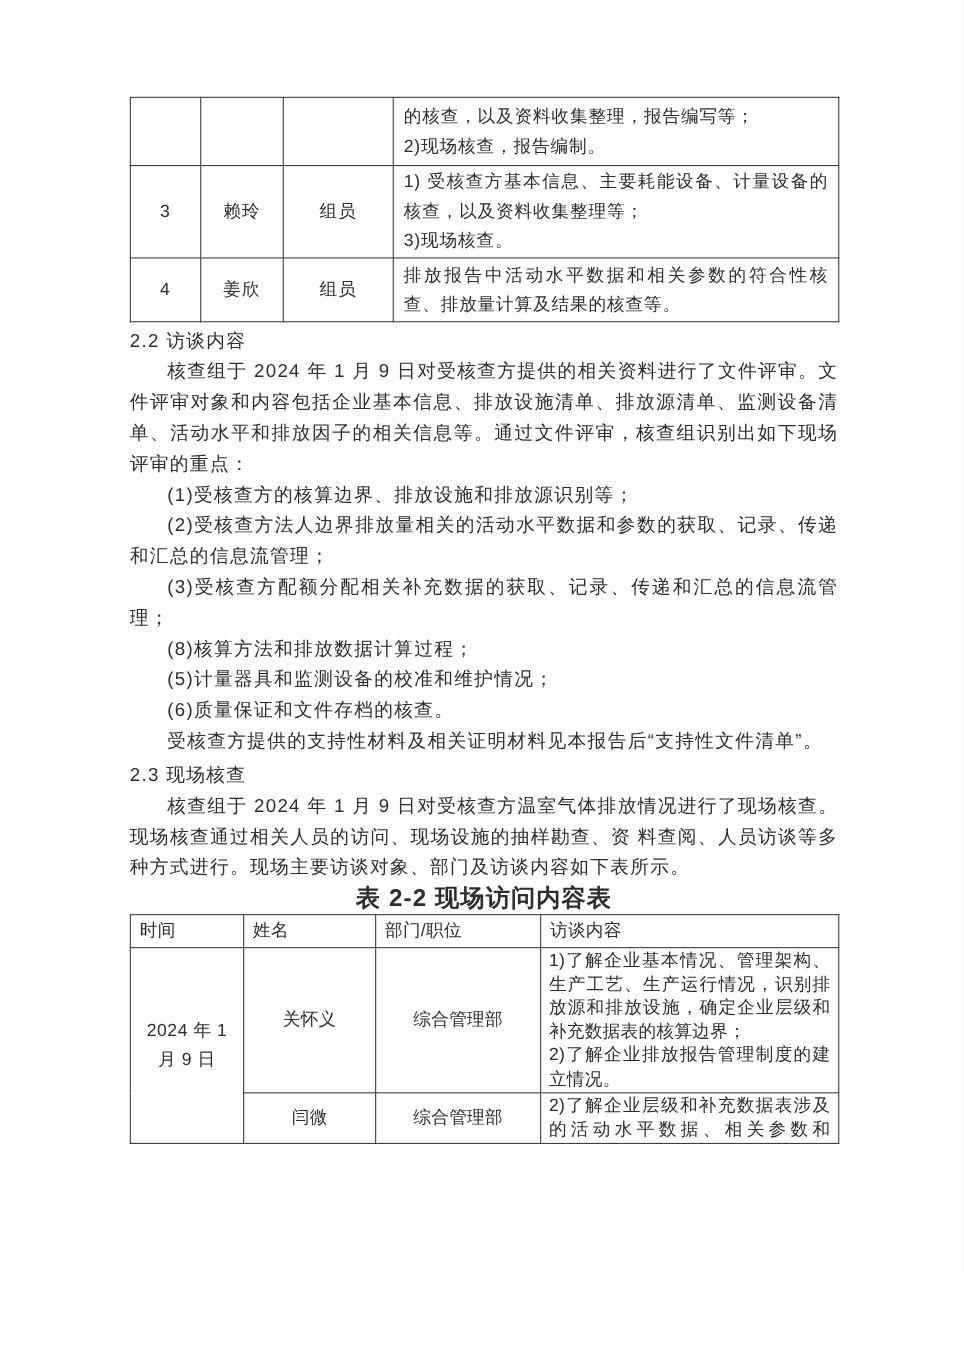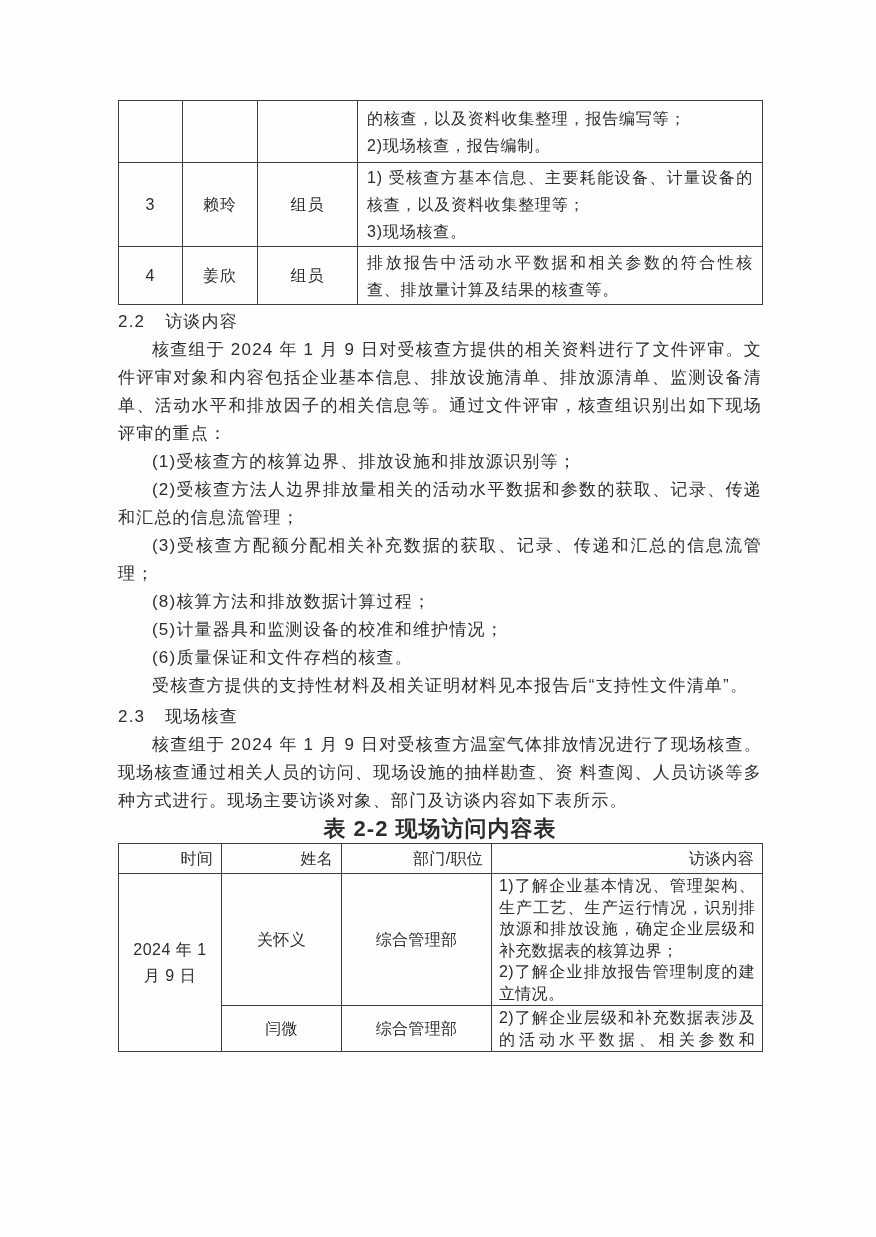--- a/index.html
+++ b/index.html
@@ -6,21 +6,21 @@
   .page {
     position:relative;
     width:876px; height:1237px;
     margin:0 auto;
     background:#fefefe;
     font-family:"Liberation Sans", sans-serif;
     color:#2d2d2d;
     overflow:hidden;
   }
   .content {
-    position:absolute; left:118px; top:12px; width:644px;
+    position:absolute; left:118px; top:0; width:644px;
   }
 
   
   table { border-collapse:collapse; table-layout:fixed; width:644px; }
   td { border:1.5px solid #3f3f3f; padding:2px 8px; overflow:hidden; }
   td.center { text-align:center; vertical-align:middle; }
 
   
   .team-table { margin-top:88px; font-size:16px; line-height:27px; letter-spacing:0.8px; }
   .team-table tr.r-cont  { height:62px; }
@@ -30,36 +30,36 @@
     text-align:justify; white-space:pre-line;
     vertical-align:middle; padding:1px 9px;
   }
   .team-table td.center { letter-spacing:1px; }
 
   
   .sec-heading {
     margin:3px 0 0 0; font-size:17px; line-height:28px;
     letter-spacing:1.2px; font-weight:normal;
   }
-  .sec-heading .num { margin-right:14px; }
+  .sec-heading .num { }
   p.para {
     margin:0; font-size:17px; line-height:28px; letter-spacing:1.2px;
     text-align:justify; text-indent:2em;
   }
   p.tbl-caption {
     margin:0; font-size:22px; line-height:28px; letter-spacing:1px;
     text-align:center; font-weight:bold;
   }
 
   
   .visit-table { font-size:16px; line-height:21.5px; letter-spacing:0.3px; }
   .visit-table tr.hdr     { height:30px; }
   .visit-table tr.r-one   { height:130px; }
   .visit-table tr.r-two   { height:45px; }
-  .visit-table td.hcell   { text-align:right; vertical-align:middle; line-height:24px; }
+  .visit-table td.hcell   { text-align:left; vertical-align:middle; line-height:24px; }
   .visit-table td.content-cell {
     text-align:justify; white-space:pre-line;
     vertical-align:middle; padding:1px 7px;
   }
   .visit-table td.time-cell {
     text-align:center; vertical-align:middle;
     white-space:pre-line; line-height:26px; letter-spacing:0.5px;
   }
   .visit-table td.fill-last { text-align-last:justify; }
 </style>

